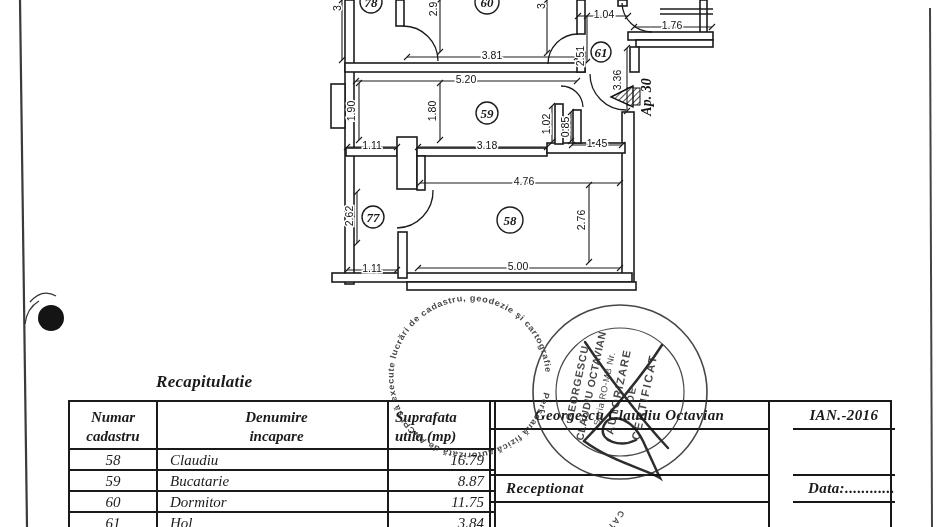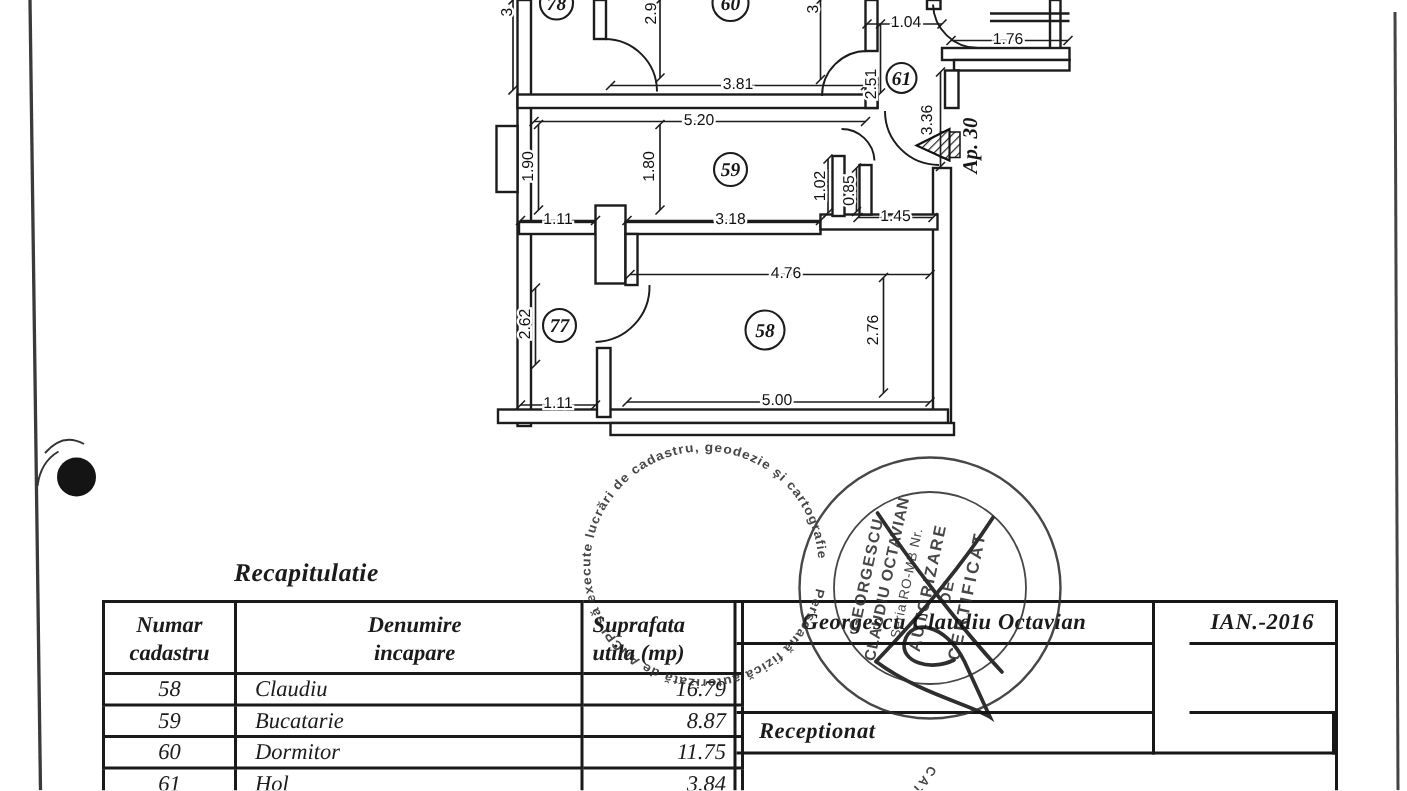--- a/index.html
+++ b/index.html
@@ -244,20 +244,21 @@
           </tr>
         </tbody>
     </table>
 
     <div class="cert">
       <div class="c">Georgescu Claudiu Octavian</div>
       <div class="c r">IAN.-2016</div>
       <div class="c"></div>
       <div class="c r"></div>
       <div class="c left">Receptionat</div>
+      <div class="c r left">Data:............</div>
       <div class="c"></div>
       <div class="c r"></div>
     </div>
   </div>
 
   <svg id="stamp-svg" width="938" height="527" viewBox="0 0 938 527">
     <defs>
       <path id="ringPath" d="M 544,392 a 76,76 0 1 1 0.1,-0.5"></path>
       <path id="catPath" d="M 620,454 a 62,62 0 1 1 -0.2,-0.4"></path>
     </defs>

